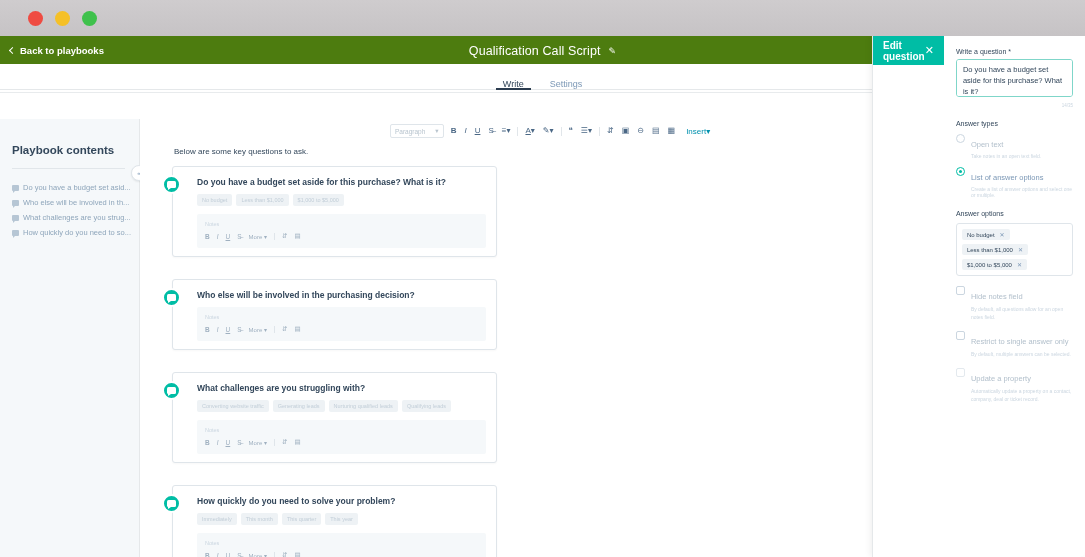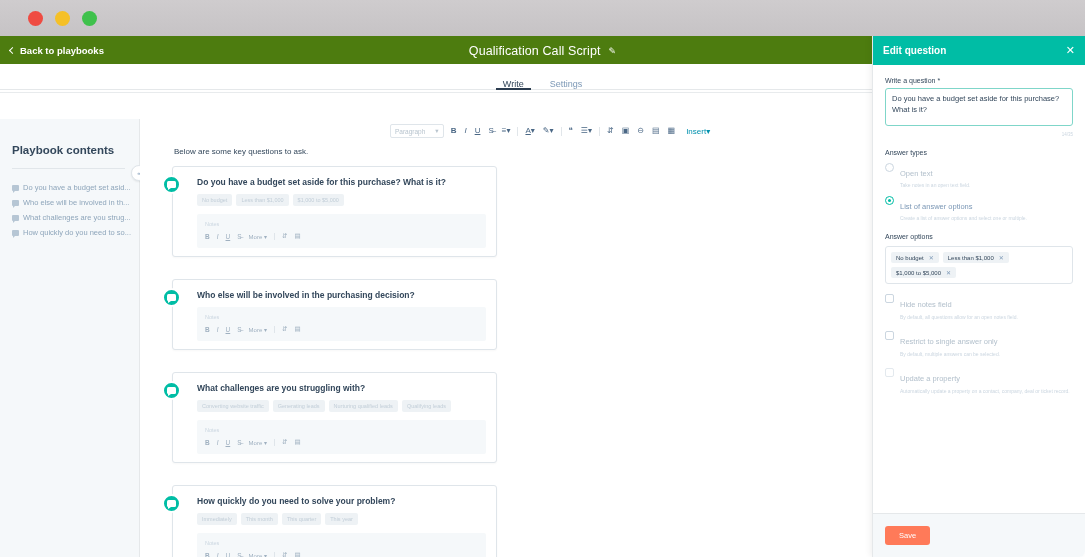--- a/index.html
+++ b/index.html
@@ -213,21 +213,21 @@
   .notes-toolbar .nt-more { font-size: 6px; }
   .nt-sep { width: 1px; height: 7px; background: #dfe5ea; }
 
   
   .panel {
     position: absolute; right: 0; top: 0;
     width: 213px; height: 521px;
     background: #ffffff;
     border-left: 1px solid #e5e8ea;
     box-shadow: -2px 0 6px rgba(0,0,0,.06);
-    display: flex; flex-direction: column;
+    display: flex; flex-direction: row;
     border-bottom-right-radius: 6px;
     overflow: hidden;
   }
   .panel-header {
     height: 29px; background: #00bda5; color: #ffffff;
     display: flex; align-items: center; justify-content: space-between;
     padding: 0 10px;
   }
   .panel-title { font-size: 10px; font-weight: bold; }
   .panel-close { font-size: 11px; cursor: pointer; line-height: 1; }
@@ -563,19 +563,16 @@
 
         <div class="check-row">
           <span class="cbox faded"></span>
           <span>
             <span class="check-main">Update a property</span>
             <div class="check-sub">Automatically update a property on a contact, company, deal or ticket record.</div>
           </span>
         </div>
       </div>
 
-      <div class="panel-footer">
-        <button class="save-btn">Save</button>
-      </div>
     </div>
 
   </div>
 </div>
 
 </body></html>

